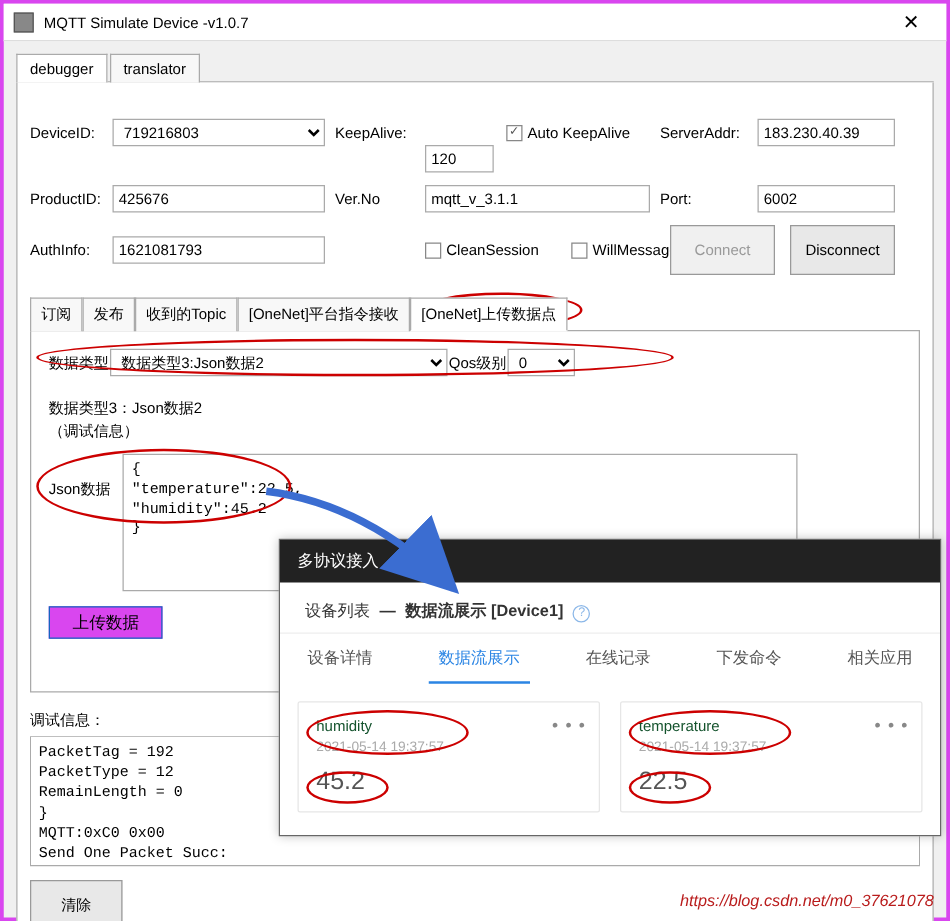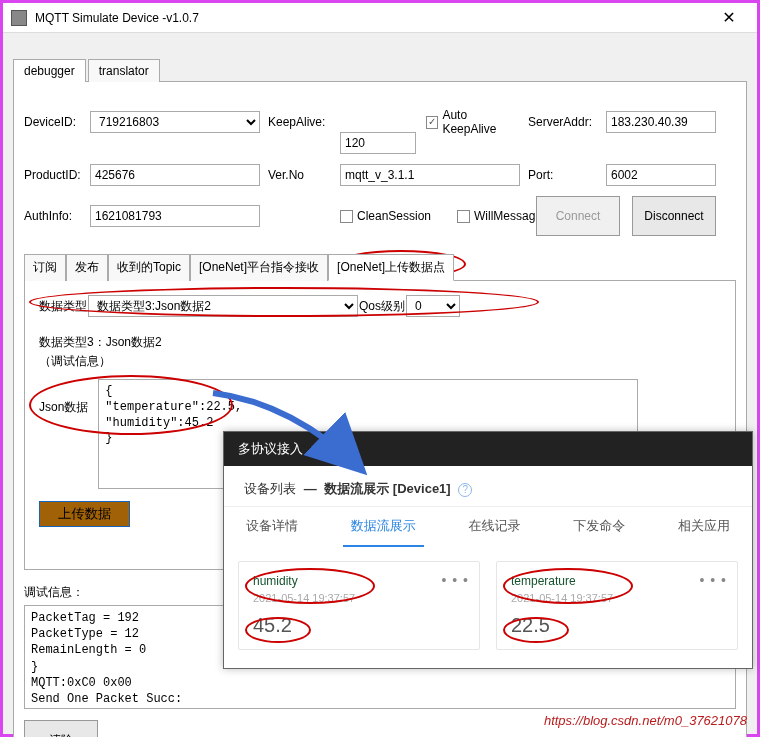--- a/index.html
+++ b/index.html
@@ -41,21 +41,20 @@
     border-bottom: 1px solid #aaa;
   }
   .outer-tab {
     padding: 4px 10px;
     border: 1px solid #aaa;
     border-bottom: none;
     background: #f8f8f8;
     margin-right: 2px;
     margin-bottom: -1px;
     cursor: pointer;
-    margin-top: 16px;
   }
   .outer-tab.active { background: #fff; }
   .panel {
     background: #fff;
     border: 1px solid #aaa;
     border-top: none;
     padding: 8px 10px 10px 10px;
   }
   .conn-grid {
     display: grid;
@@ -153,21 +152,21 @@
     font-size: 12px;
     white-space: pre;
     line-height: 1.3;
     resize: none;
     background: #fff;
     overflow-y: scroll;
   }
   .upload-row { margin-top: 12px; }
   .upload-btn {
     border: 1px solid #1565c0;
-    background: #a16207;
+    background: #d946ef;
     height: 26px;
     padding: 0 18px;
     cursor: pointer;
     color: #000;
   }
   .debug-area {
     margin-top: 14px;
   }
   .debug-label { margin-bottom: 4px; }
   .debug-text {
@@ -315,21 +314,21 @@
 
     <div class="panel">
 
       <div class="conn-grid">
         <div class="lbl">DeviceID:</div>
         <select class="combo">
           <option>719216803</option>
         </select>
         <div class="lbl">KeepAlive:</div>
         <div style="display:flex; gap:10px; align-items:center;">
-          <input type="text" style="width: 76px; margin-top: 42px;" value="120">
+          <input type="text" style="width: 55px; margin-top: 42px;" value="120">
           <span class="chk">
             <span class="box">✓</span>
             <span>Auto KeepAlive</span>
           </span>
         </div>
         <div class="lbl">ServerAddr:</div>
         <input type="text" value="183.230.40.39" style="">
 
         <div class="lbl">ProductID:</div>
         <input type="text" value="425676" style="">

